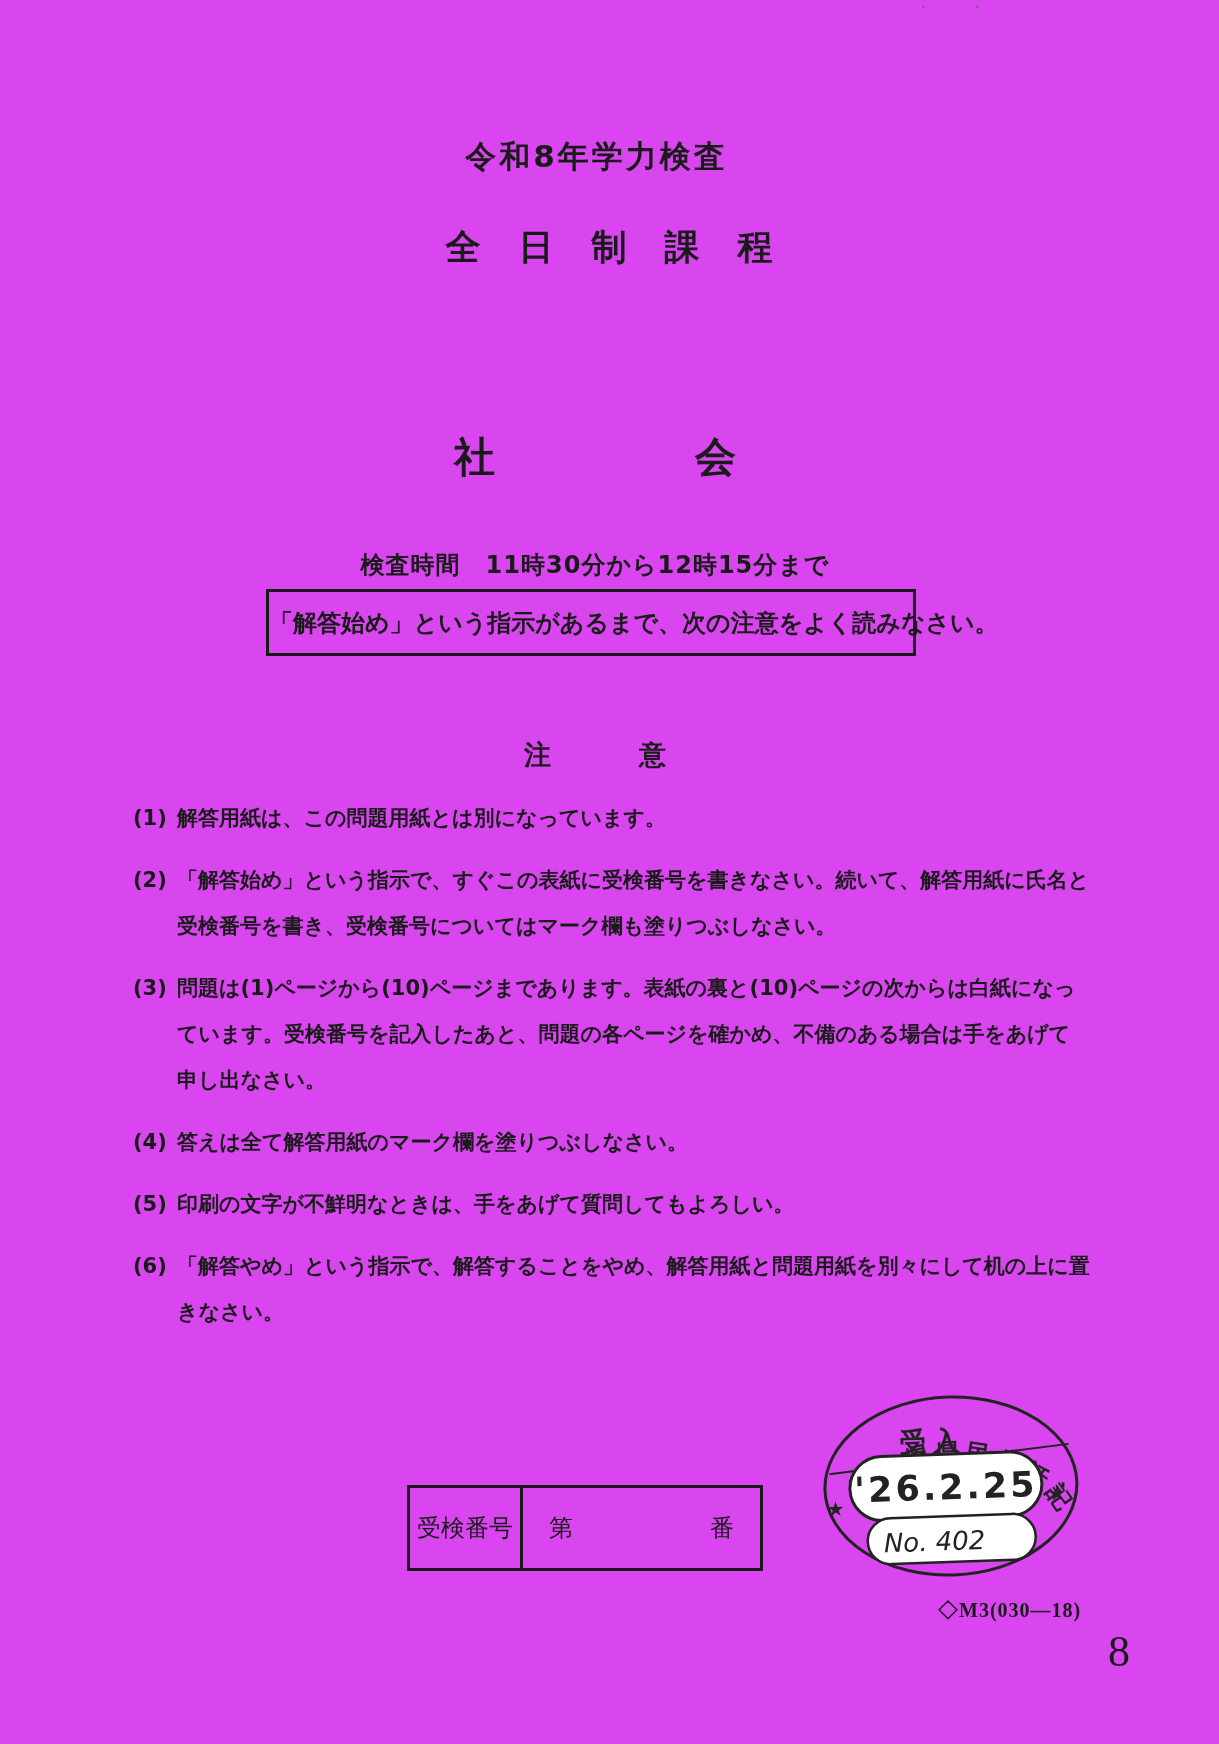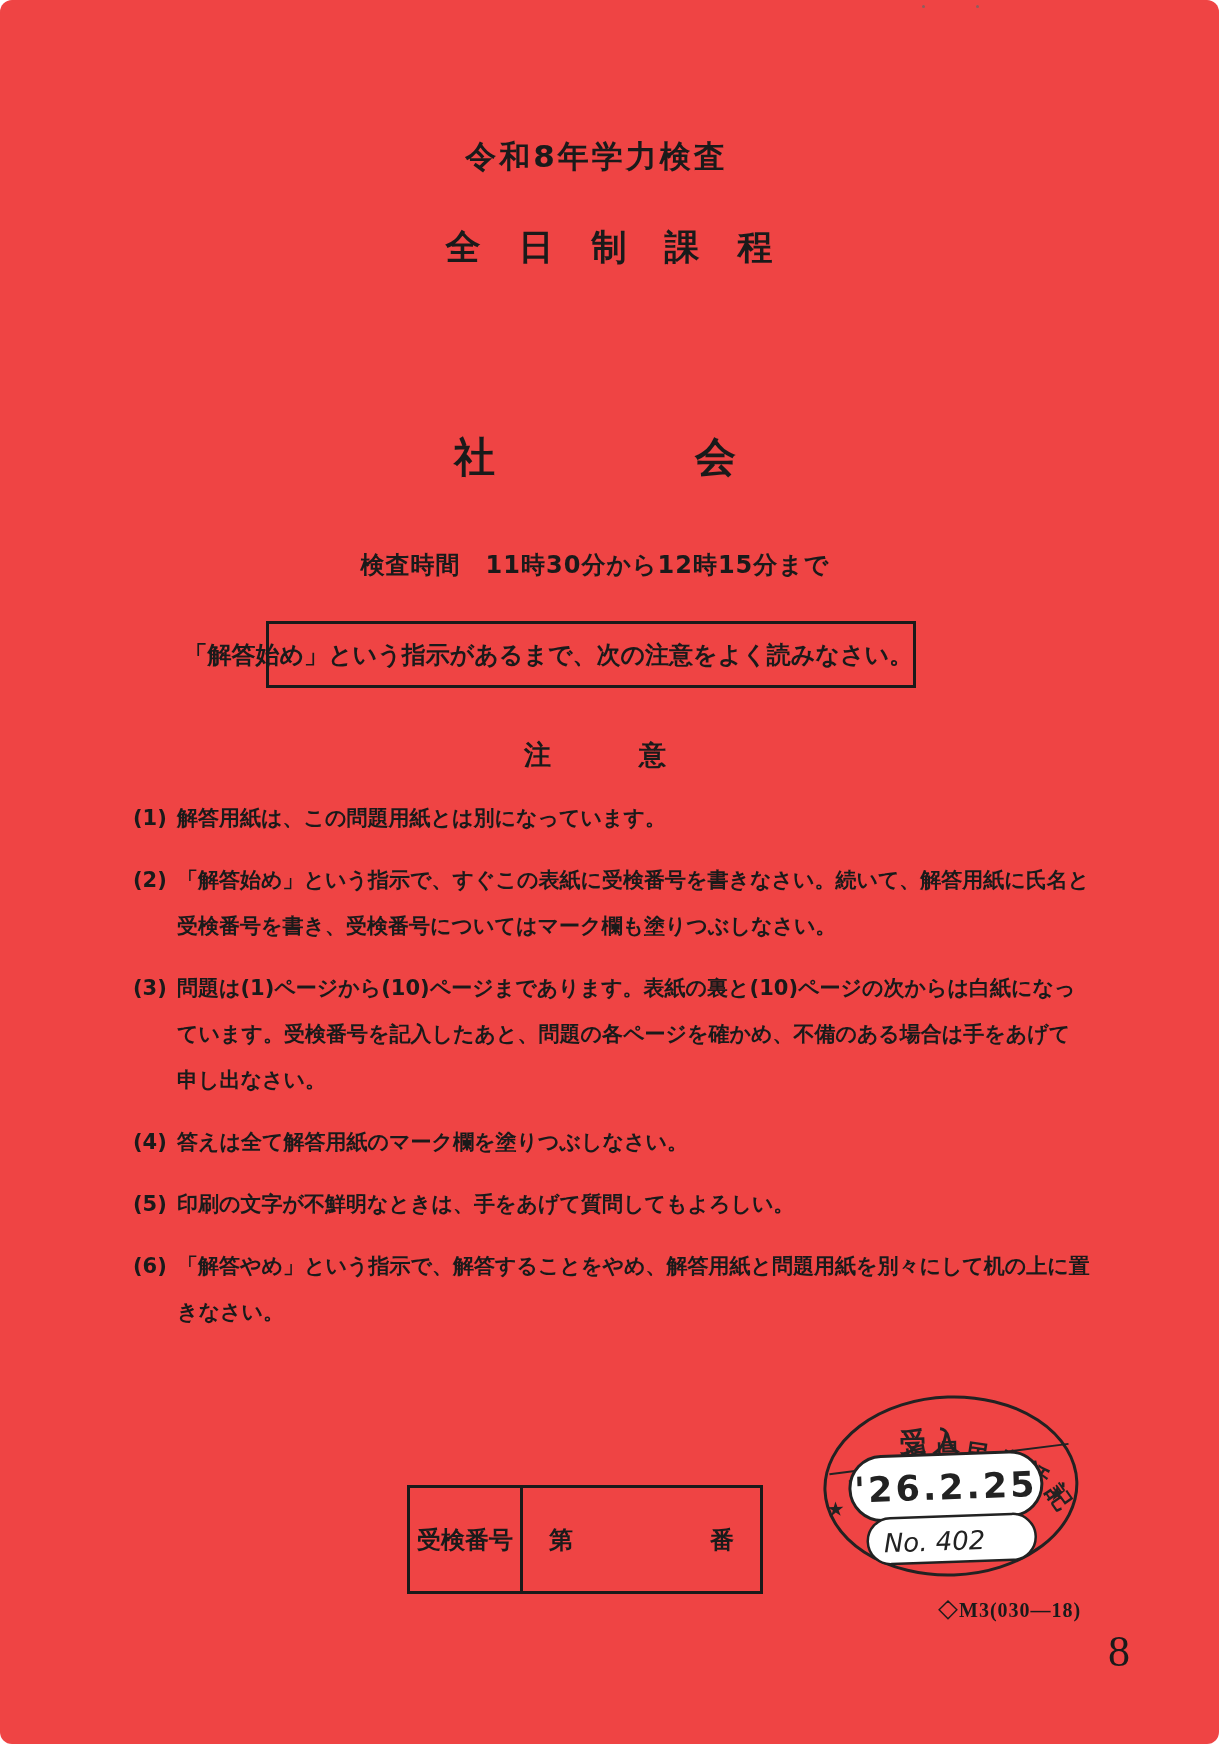--- a/index.html
+++ b/index.html
@@ -1,52 +1,52 @@
 <!DOCTYPE html>
 <html lang="ja"><head>
 <meta charset="utf-8">
 <style>
   html,body { margin:0; padding:0; background:#ffffff; }
   .page {
-    position:relative; width:1219px; height:1744px; background:#ef4444;
-    font-family:"DejaVu Sans", sans-serif; color:#1a1a1a; overflow:hidden;border-radius:12px;
+    position:relative; width:1219px; height:1744px; background:#d946ef;
+    font-family:"DejaVu Sans", sans-serif; color:#1a1a1a; overflow:hidden;
   }
   .center-line { position:absolute; left:0; width:1190px; text-align:center; white-space:nowrap; }
   .sp { display:inline-block; }
 
   .era      { top:136px; font-size:31px; font-weight:bold; }
   .era .sp  { letter-spacing:3px;  margin-right:-3px; }
   .course   { top:224px; font-size:35px; font-weight:bold; }
   .course .sp { letter-spacing:38px; margin-right:-38px;margin-left:28px; }
   .period   { top:308px; font-size:51px; font-weight:bold; }
   .period .sp { letter-spacing:20px; margin-right:-20px; }
   .subject  { top:422px; font-size:41px; font-weight:bold;margin-top:8px; }
   .subject .sp { letter-spacing:200px; margin-right:-200px; }
   .timeline { top:549px; font-size:24px; font-weight:bold; letter-spacing:1px; }
 
   .notice-box {
-    position:absolute; left:266px; top:621px; width:650px; height:67px;
+    position:absolute; left:266px; top:589px; width:650px; height:67px;
     border:3px solid #1a1a1a; box-sizing:border-box;
-    display:flex; align-items:center; justify-content:flex-end;
+    display:flex; align-items:center; justify-content:flex-start;
     font-size:24px; font-weight:bold; white-space:nowrap;
   }
   .caution-hd { top:737px; font-size:27px; font-weight:bold; }
   .caution-hd .sp { letter-spacing:88px; margin-right:-88px; }
 
   .items { position:absolute; left:133px; top:795px; width:958px;
            font-size:21px; line-height:46px; font-weight:bold; }
   .item { display:flex; }
   .item + .item { margin-top:16px; }
   .item-num { flex:none; width:44px; }
   .item-text { flex:1; }
 
   .exam-box {
-    position:absolute; left:407px; top:1485px; width:356px; height:109px;
+    position:absolute; left:407px; top:1485px; width:356px; height:86px;
     border:3px solid #1a1a1a; box-sizing:border-box; display:flex;
-    font-size:24px; font-weight:bold;
+    font-size:24px; font-weight:normal;
   }
   .exam-box-label {
     flex:none; width:110px; border-right:3px solid #1a1a1a;
     display:flex; align-items:center; justify-content:center;
   }
   .exam-box-field {
     flex:1; display:flex; align-items:center; justify-content:space-between;
     padding:0 26px;
   }
 

